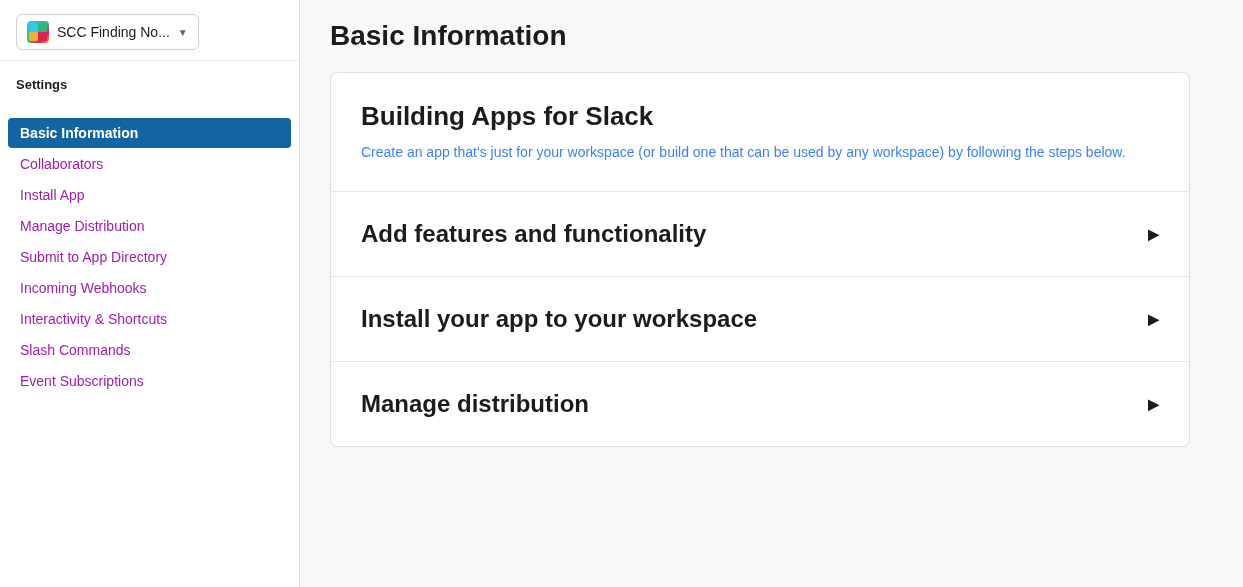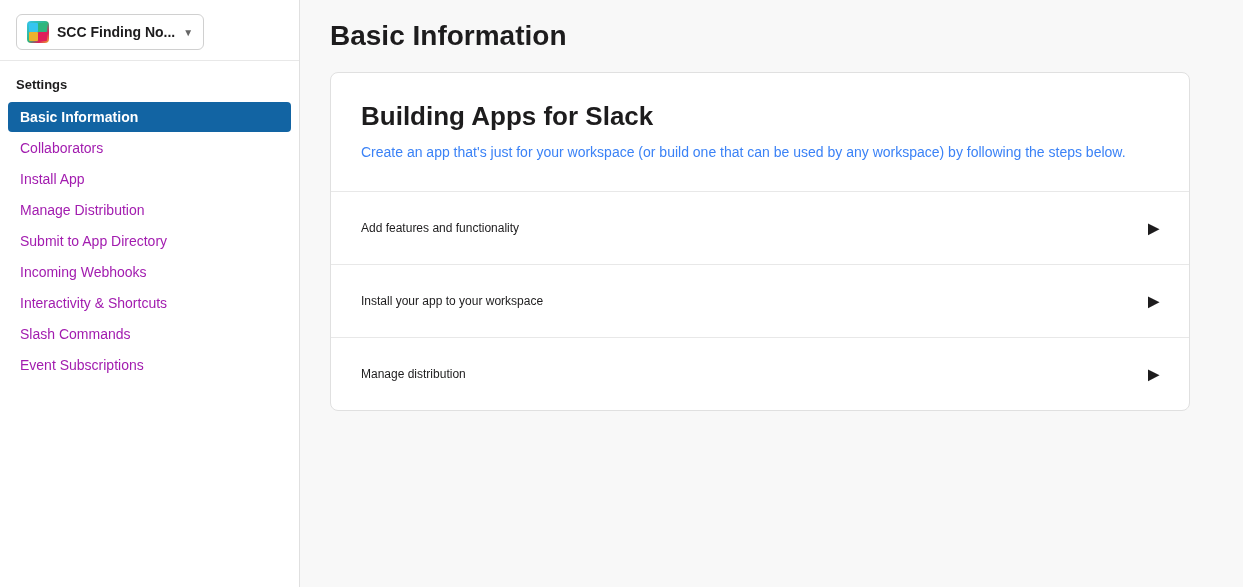--- a/index.html
+++ b/index.html
@@ -34,41 +34,41 @@
     .app-selector {
       display: inline-flex;
       align-items: center;
       gap: 8px;
       background: #fff;
       border: 1px solid #d0d0d0;
       border-radius: 6px;
       padding: 6px 10px;
       cursor: pointer;
       font-size: 14px;
-      font-weight: 700;
+      font-weight: 400;
     }
 
     .app-icon {
       width: 22px;
       height: 22px;
       border-radius: 4px;
       background: linear-gradient(135deg, #36c5f0 0%, #2eb67d 50%, #e01e5a 75%, #ecb22e 100%);
       display: flex;
       align-items: center;
       justify-content: center;
       font-size: 12px;
     }
 
     .dropdown-arrow {
       font-size: 10px;
       color: #666;
     }
 
     .sidebar-section {
-      padding: 16px 16px 4px 16px;
+      padding: 16px 16px 20px 16px;
     }
 
     .sidebar-section-label {
       font-weight: 700;
       font-size: 13px;
       color: #1d1c1d;
       margin-bottom: 6px;
     }
 
     .sidebar-item {
@@ -134,22 +134,22 @@
     }
 
     .expandable-row {
       display: flex;
       align-items: center;
       justify-content: space-between;
       cursor: pointer;
     }
 
     .section-title-medium {
-      font-size: 12px;
-      font-weight: 400;
+      font-size: 24px;
+      font-weight: 700;
       color: #1d1c1d;
     }
 
     .chevron-right {
       font-size: 14px;
       color: #1d1c1d;
       font-weight: 700;
     }
 
     

